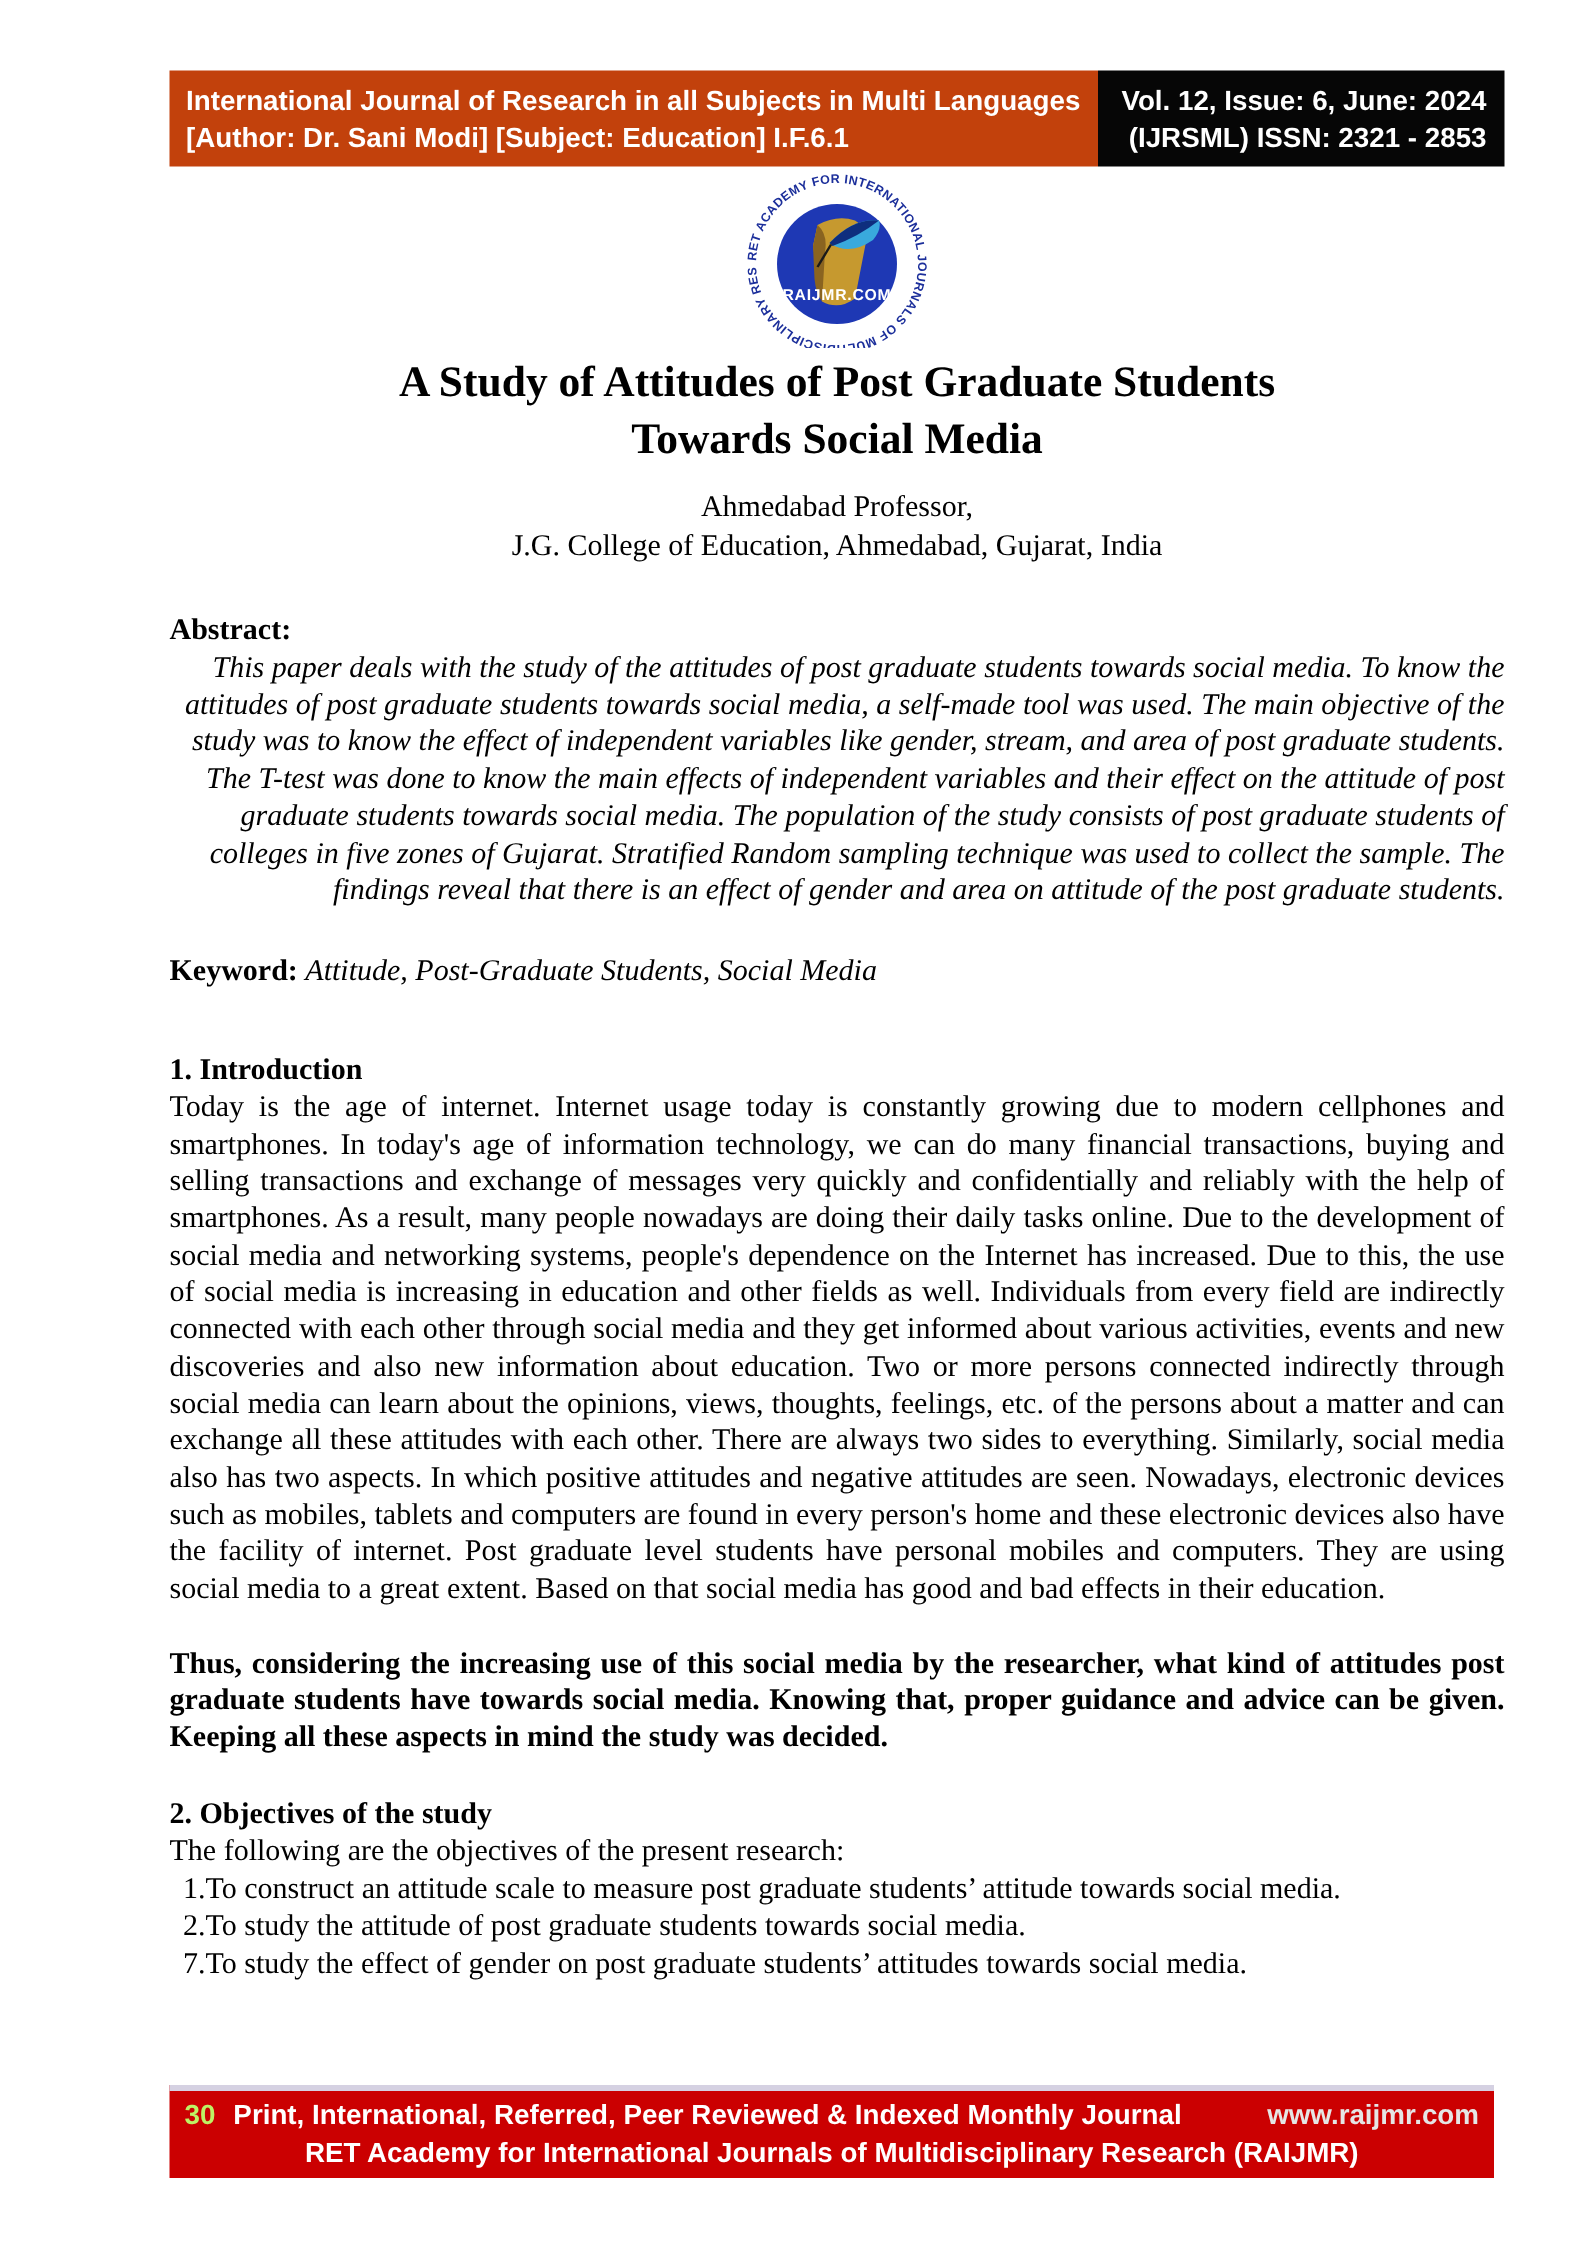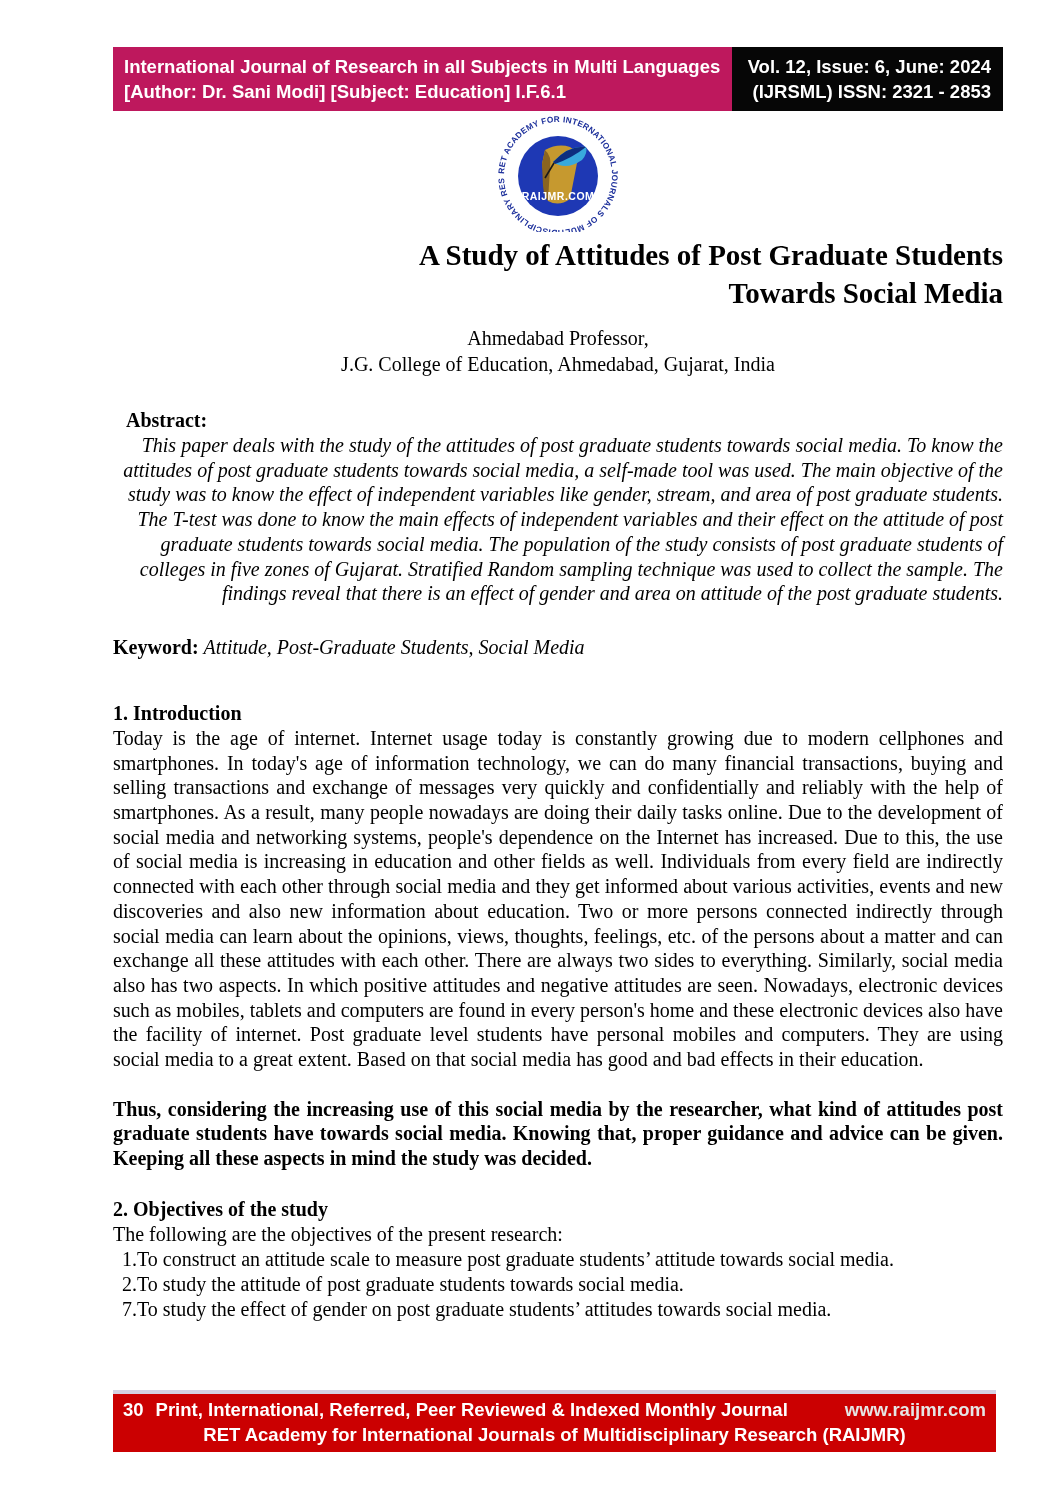--- a/index.html
+++ b/index.html
@@ -19,52 +19,52 @@
   
   .head-bar {
     display: flex;
     margin-top: 47px;
     font-family: "Liberation Sans", sans-serif;
     font-weight: bold;
     font-size: 18.5px;
     line-height: 25px;
   }
   .head-left {
-    background: #be185d;
+    background: #c2410c;
     color: #fff;
     flex: 1;
     padding: 7px 12px 1px 11px;
   }
   .head-right {
     background: #060606;
     color: #fff;
     width: 266px;
     padding: 7px 12px;
     text-align: right;
   }
   .head-left div, .head-right div { white-space: nowrap; }
   
   .logo-wrap { text-align: center; margin-top: 5px; height: 116px; }
   
   .paper-title {
     margin-top: 4px;
-    text-align: right;
+    text-align: center;
     font-size: 29px;
     font-weight: bold;
     line-height: 38px;
   }
   .author-block {
     margin-top: 13px;
     text-align: center;
     font-size: 20px;
     line-height: 26px;
   }
   
   .sect-head { font-weight: bold; font-size: 20px; line-height: 25px; }
-  .abstract-head { margin-top: 31px; margin-left: 13px; }
+  .abstract-head { margin-top: 31px; }
   .para {
     font-size: 20px;
     line-height: 24.7px;
     text-align: justify;
   }
   .italic { font-style: italic; text-align: right; }
   .keyword-line { margin-top: 29px; font-size: 20px; line-height: 25px; }
   .intro-head { margin-top: 41px; }
   .para2 { margin-top: 25px; font-weight: bold; }
   .obj-head { margin-top: 26px; }
@@ -80,21 +80,21 @@
     background: #CB0001;
     border-top: 4px solid #D5D1E2;
     color: #fff;
     font-family: "Liberation Sans", sans-serif;
     font-weight: bold;
     font-size: 18.5px;
     line-height: 25px;
     padding: 3px 10px 5px 10px;
   }
   .foot-row1 { display: flex; align-items: baseline; }
-  .foot-page { color: #ffffff; margin-right: 12px; }
+  .foot-page { color: #bef264; margin-right: 12px; }
   .foot-site { color: #e5e5e5; margin-left: auto; }
   .foot-row2 { text-align: center; }
 </style>
 </head>
 <body>
 
 <div class="content">
 
   <div class="head-bar">
     <div class="head-left">

